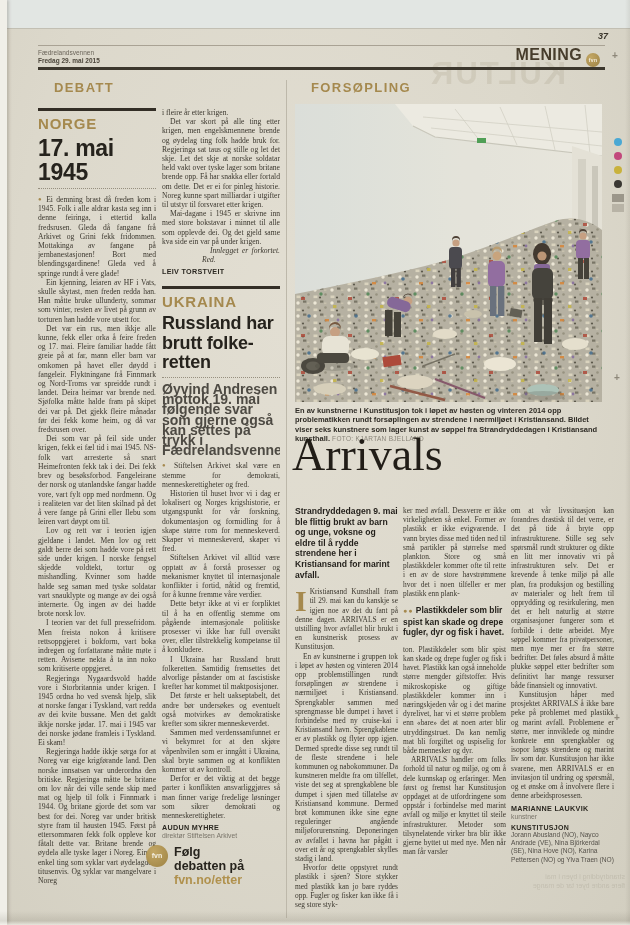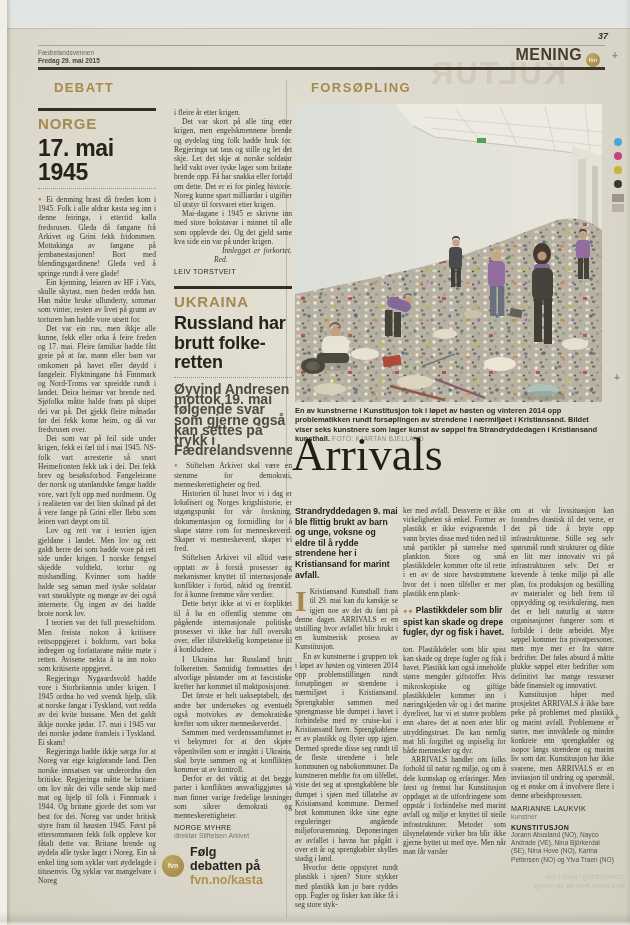--- a/index.html
+++ b/index.html
@@ -29,36 +29,36 @@
   .div-v{position:absolute;left:286px;top:80px;width:1px;height:838px;background:#bdb8aa;}
 
   
   .topbar{height:3px;background:#332e26;margin-bottom:4px;}
   .kicker{font-size:15px;font-weight:bold;color:#a5894e;letter-spacing:.8px;margin-bottom:3px;}
   .dotrule{border-top:1px dotted #968f7f;margin:4px 0 6px 0;}
   .serifbody{font-family:"Liberation Serif",serif;color:#3b372e;text-align:justify;}
   .para{margin:0;text-indent:8px;}
   .flush-first .para:first-child{text-indent:0;}
   .bullet{color:#a5894e;font-size:6px;vertical-align:1px;}
-  .byline{font-size:7.2px;font-weight:normal;color:#2b2821;letter-spacing:.3px;margin-top:3px;}
+  .byline{font-size:7.2px;font-weight:bold;color:#2b2821;letter-spacing:.3px;margin-top:3px;}
   .role{font-size:6.8px;color:#7a756a;}
   .closing{font-style:italic;margin-left:40px;}
 
   
   .colA{position:absolute;left:38px;top:108px;width:118px;height:810px;overflow:hidden;}
-  .colB{position:absolute;left:174px;top:108px;width:118px;height:730px;overflow:hidden;}
+  .colB{position:absolute;left:162px;top:108px;width:118px;height:730px;overflow:hidden;}
   .hl1{font-size:23px;line-height:24px;font-weight:bold;color:#26231d;letter-spacing:-.3px;margin:4px 0 2px 0;}
   .hl2{font-size:18px;line-height:19.5px;font-weight:bold;color:#26231d;letter-spacing:-.2px;margin:4px 0 3px 0;}
   .lead1{font-size:8.2px;line-height:10.2px;font-weight:bold;color:#26231d;margin-bottom:6px;}
   .lead2{font-size:14px;line-height:10.2px;font-weight:bold;color:#4d4a43;margin-bottom:6px;}
   .dbody{font-size:7.6px;line-height:9.2px;}
   .ukr{margin-top:10px;}
 
   
-  .promo{position:absolute;left:162px;top:845px;width:120px;display:flex;align-items:center;}
+  .promo{position:absolute;left:146px;top:845px;width:120px;display:flex;}
   .promo-circle{width:22px;height:22px;border-radius:50%;background:radial-gradient(circle at 35% 30%,#c3a765,#9d8243);
     color:#f4efe2;font-size:7px;font-weight:bold;text-align:center;line-height:22px;flex:0 0 auto;margin-right:6px;}
   .promo-text{font-size:12.5px;line-height:14px;font-weight:bold;color:#26231d;}
   .promo-link{color:#b0914d;}
 
   
   .photo{position:absolute;left:295px;top:104px;width:307px;height:298px;}
   .caption{position:absolute;left:295px;top:406px;width:307px;font-size:7.5px;line-height:9.4px;font-weight:bold;color:#2f2c26;}
   .photocredit{font-weight:normal;font-size:6.5px;color:#8a857a;letter-spacing:.3px;}
   .hl-arrivals{position:absolute;left:292px;top:430px;font-family:"Liberation Serif",serif;font-size:46px;line-height:50px;color:#211d17;}
@@ -124,31 +124,31 @@
     <div class="ukr">
       <div class="topbar"></div>
       <div class="kicker">UKRAINA</div>
       <div class="hl2">Russland har brutt folke­retten</div>
       <div class="dotrule"></div>
       <div class="lead2">Øyvind Andresen mottok 19. mai følgende svar som gjerne også kan settes på trykk i Fædrelandsvennen:</div>
       <div class="serifbody dbody">
         <p class="para dc"><span class="bullet">●</span> <span>Stiftelsen Arkivet skal være en stemme for demokrati, menneskerettigheter og fred.</span></p>
         <span><p class="para">Historien til huset hvor vi i dag er lokalisert og Norges krigshistorie, er utgangspunkt for vår forskning, dokumentasjon og formidling for å skape større rom for menneskeverd. Skaper vi menneskeverd, skaper vi fred.</p><p class="para">Stiftelsen Arkivet vil alltid være opptatt av å forstå prosesser og mekanismer knyttet til internasjonale konflikter i fortid, nåtid og fremtid, for å kunne fremme våre verdier.</p><p class="para">Dette betyr ikke at vi er forpliktet til å ha en offentlig stemme om pågående internasjonale politiske prosesser vi ikke har full oversikt over, eller tilstrekkelig kompetanse til å konkludere.</p><p class="para">I Ukraina har Russland brutt folkeretten. Samtidig fremsettes det alvorlige påstander om at fascistiske krefter har kommet til maktposisjoner.</p><p class="para">Det første er helt uakseptabelt, det andre bør undersøkes og eventuelt også motvirkes av demokratiske krefter som sikrer menneskeverdet.</p><p class="para">Sammen med verdenssamfunnet er vi bekymret for at den skjøre våpenhvilen som er inngått i Ukraina, skal bryte sammen og at konflikten kommer ut av kontroll.</p><p class="para">Derfor er det viktig at det begge parter i konflikten ansvarliggjøres så man finner varige fredelige løsninger som sikrer demokrati og menneskerettigheter.</p></span>
       </div>
-      <div class="byline">NORGE MYHRE</div>
+      <div class="byline">AUDUN MYHRE</div>
       <div class="role">direktør Stiftelsen Arkivet</div>
     </div>
   </div>
 
   <div class="promo">
     <div class="promo-circle">fvn</div>
     <div class="promo-text">
       <div>Følg</div>
       <div>debatten på</div>
-      <div class="promo-link">fvn.no/kasta</div>
+      <div class="promo-link">fvn.no/etter</div>
     </div>
   </div>
 
   <div class="photo">
     <svg width="307" height="298" viewBox="0 0 307 298" xmlns="http://www.w3.org/2000/svg">
       <defs>
         <linearGradient id="wall" x1="0" y1="0" x2="1" y2="0">
           <stop offset="0" stop-color="#dde2e1"></stop>
             <stop offset="0.6" stop-color="#e8e8e2"></stop>
             <stop offset="1" stop-color="#ecebe4"></stop>

